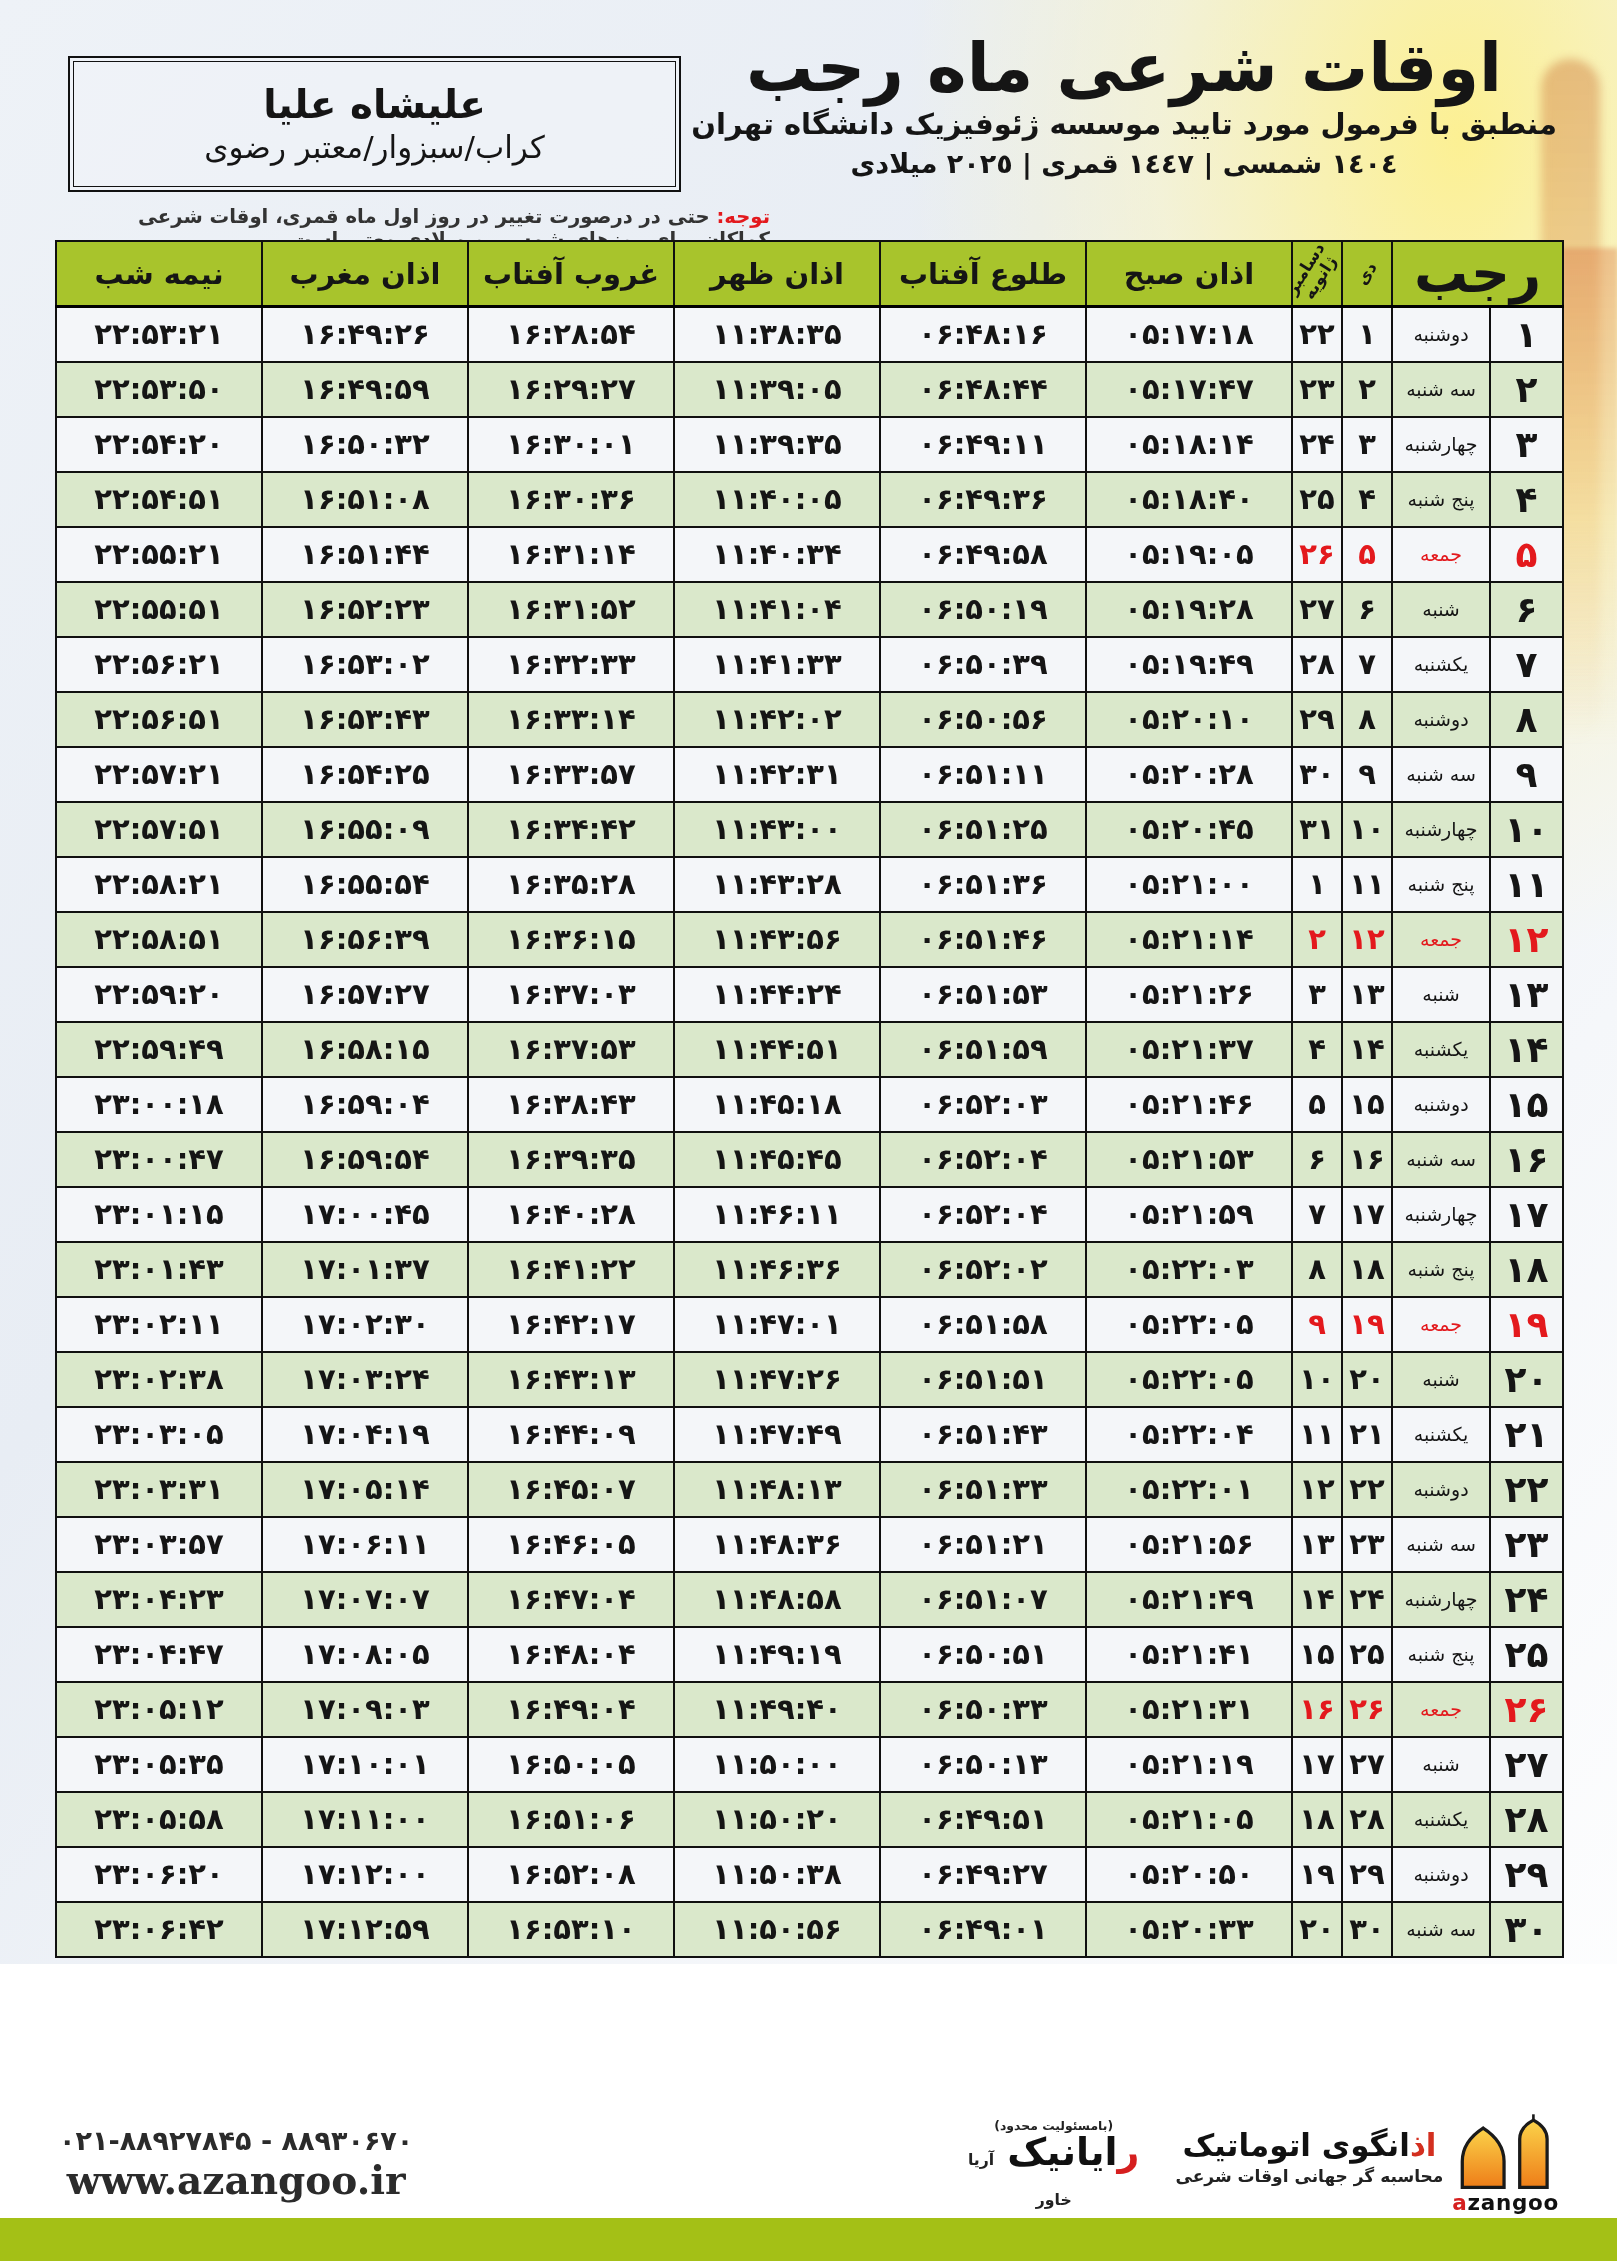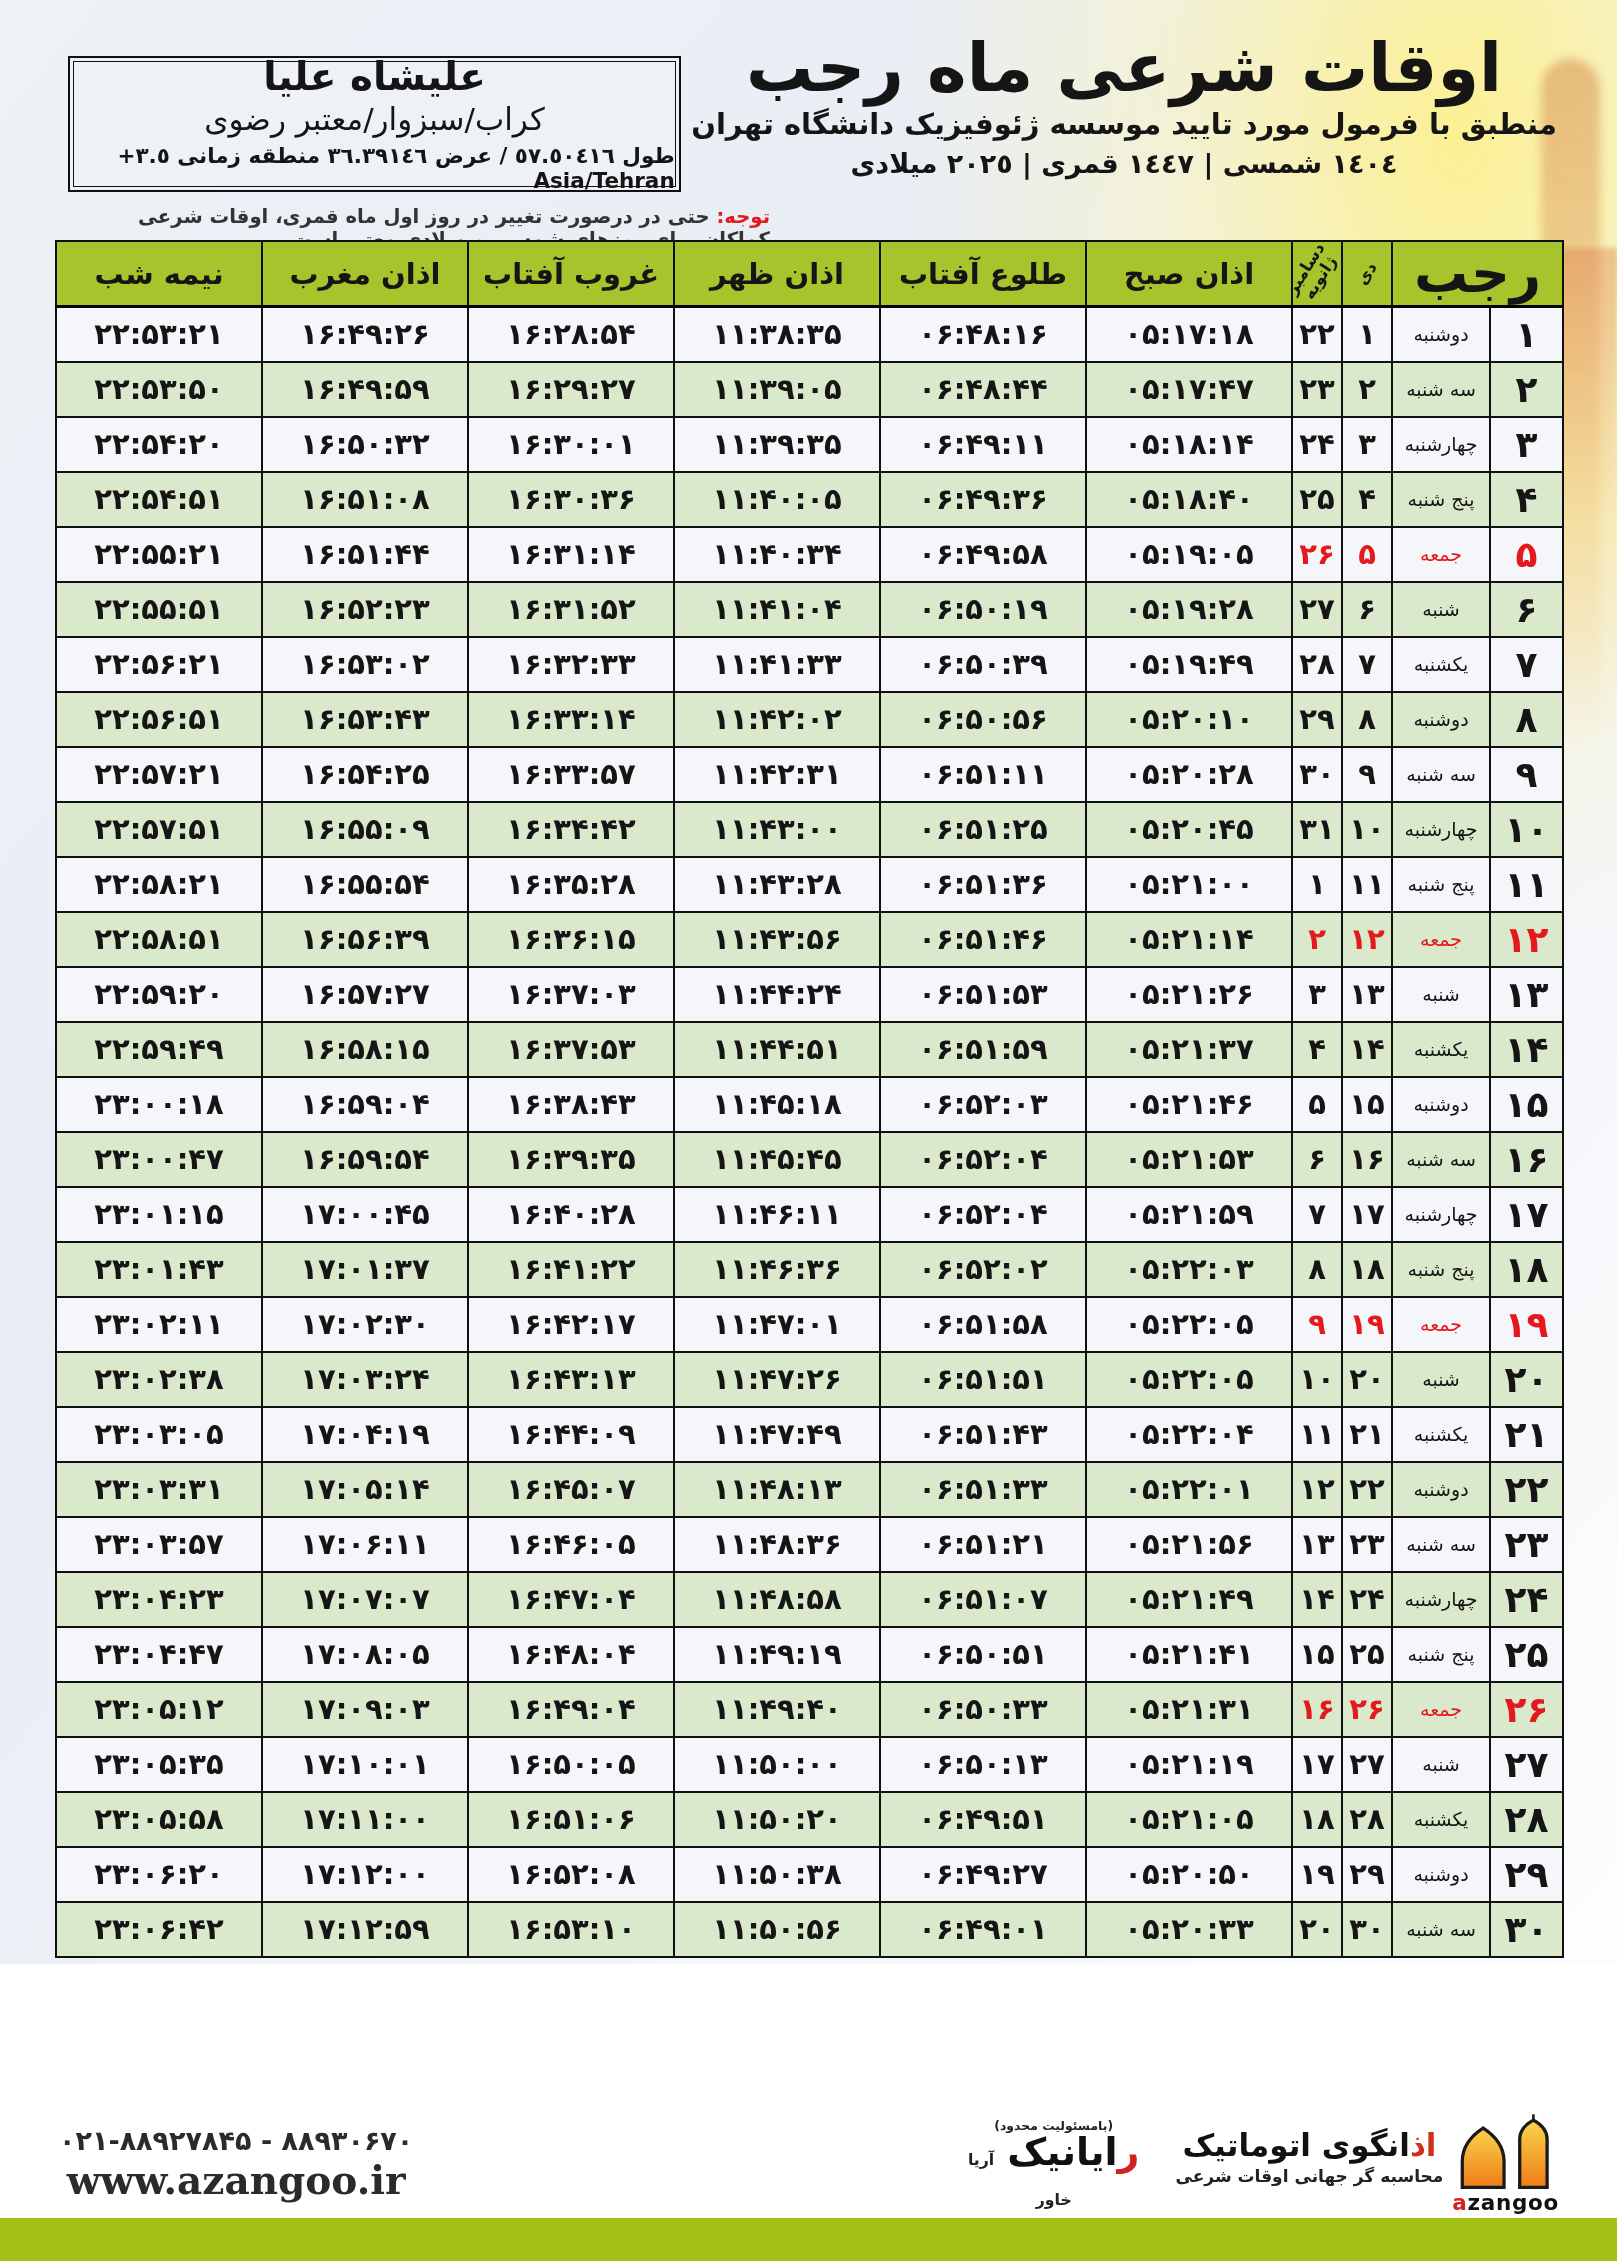--- a/index.html
+++ b/index.html
@@ -100,24 +100,20 @@
 <div class="title-block">
   <div class="main-title">اوقات شرعی ماه رجب</div>
   <div class="subtitle">منطبق با فرمول مورد تایید موسسه ژئوفیزیک دانشگاه تهران</div>
   <div class="date-line">١٤٠٤ شمسی | ١٤٤٧ قمری | ٢٠٢٥ میلادی</div>
 </div>
 
 <div class="loc-box-outer">
   <div class="loc-box-inner">
     <div class="loc-name">علیشاه علیا</div>
     <div class="loc-region">کراب/سبزوار/معتبر رضوی</div>
-    <div class="loc-coords">
-      <span>طول ٥٧.٥٠٤١٦ / عرض ٣٦.٣٩١٤٦ منطقه زمانی</span>
-      <span class="tz">+٣.٥ Asia/Tehran</span>
-    </div>
   </div>
 </div>
 
 <div class="note-line">
   <span class="note-label">توجه:</span><span> حتی در درصورت تغییر در روز اول ماه قمری، اوقات شرعی کماکان برای روزهای شمسی و میلادی معتبر است.</span>
 </div>
 
 <table class="pt" dir="rtl">
   <colgroup>
     <col style="width:73px">

